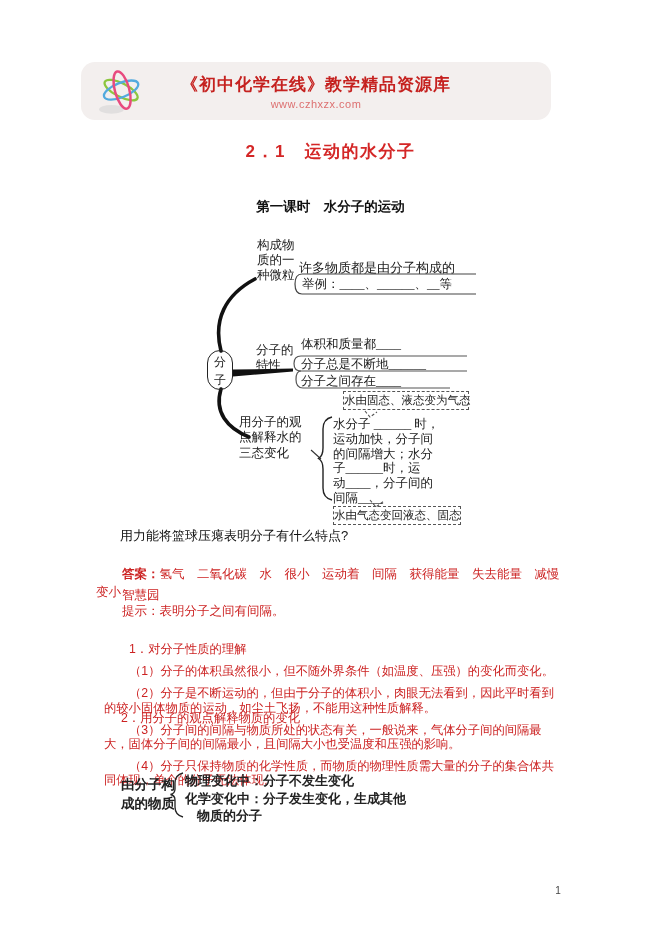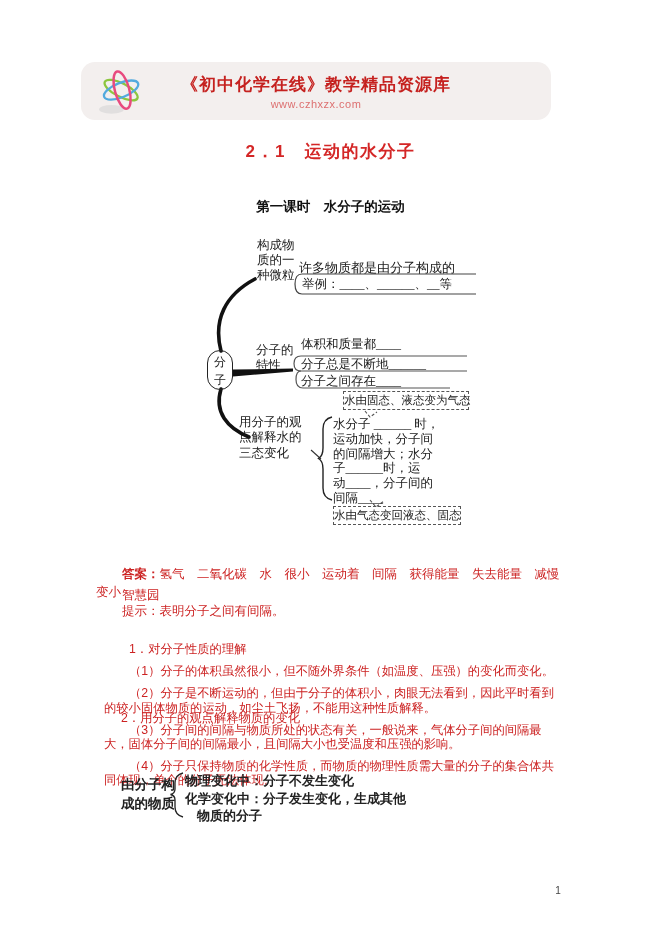--- a/index.html
+++ b/index.html
@@ -121,20 +121,21 @@
       <div class="bodyln">水分子 ______ 时，</div>
       <div class="bodyln">运动加快，分子间</div>
       <div class="bodyln">的间隔增大；水分</div>
       <div class="bodyln">子______时，运</div>
       <div class="bodyln">动____，分子间的</div>
       <div class="bodyln">间隔____</div>
     </div>
     <div class="abs dashbox" style="left:158px;top:274px;width:128px;height:19px;line-height:17px;">水由气态变回液态、固态</div>
   </div>
 
+  <div class="q">用力能将篮球压瘪表明分子有什么特点?</div>
 
   <p class="ans"><b>答案：</b><span>氢气　二氧化碳　水　很小　运动着　间隔　获得能量　失去能量　减慢　变小</span></p>
 
   <div class="wis">
     <div>智慧园</div>
     <div>提示：表明分子之间有间隔。</div>
   </div>
 
   <div class="notes">
     <p>1．对分子性质的理解</p>

